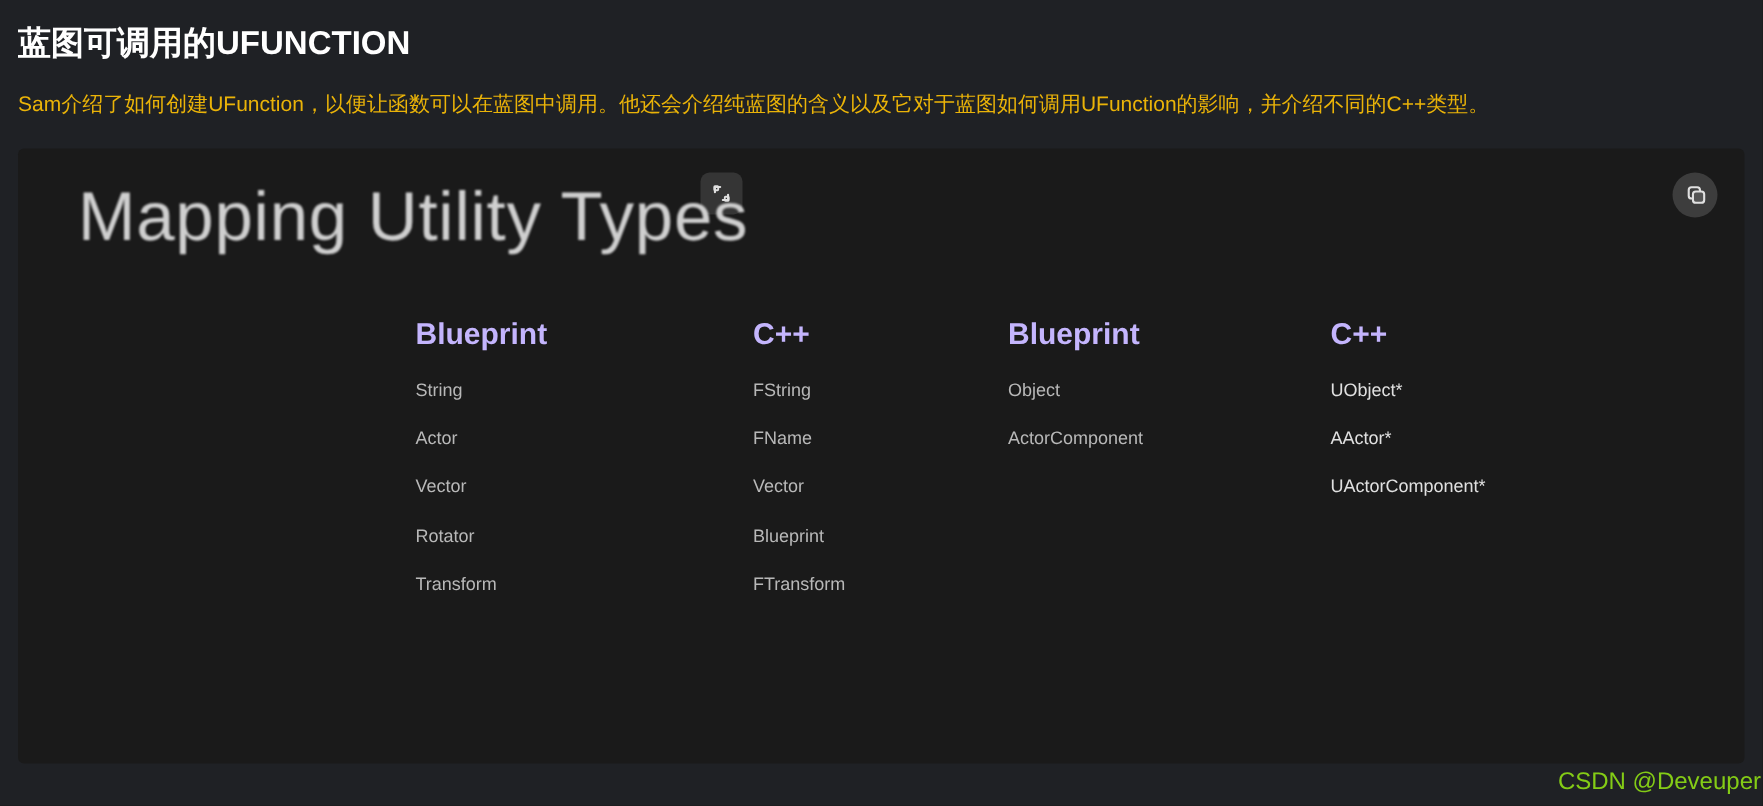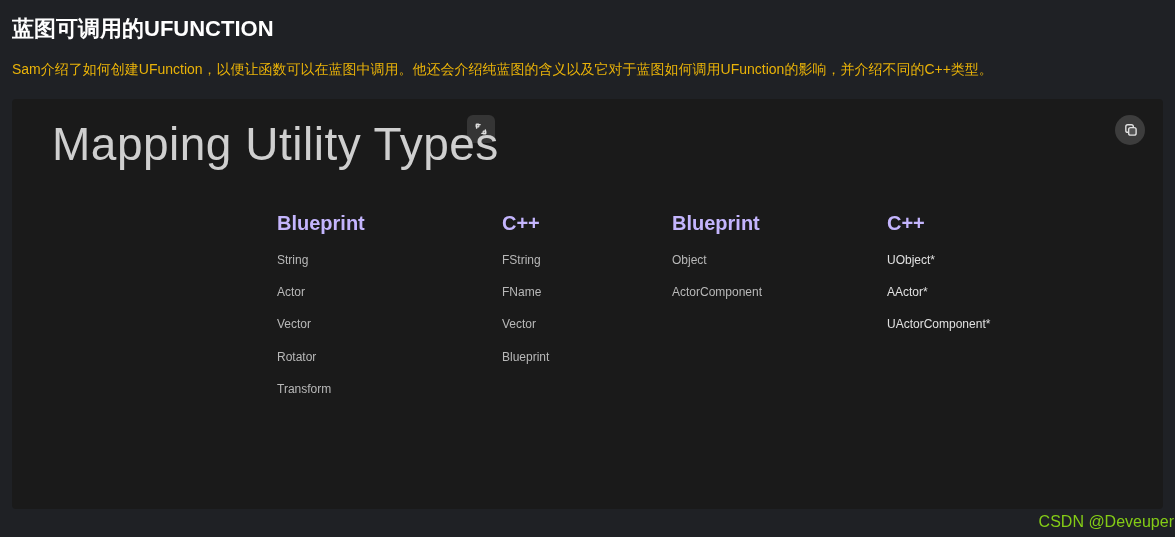--- a/index.html
+++ b/index.html
@@ -143,20 +143,21 @@
         <div class="col-cell">Vector</div>
         <div class="col-cell">Rotator</div>
         <div class="col-cell">Transform</div>
       </div>
       <div class="col2">
         <div class="col-header">C++</div>
         <div class="col-cell">FString</div>
         <div class="col-cell">FName</div>
         <div class="col-cell">Vector</div>
         <div class="col-cell">Blueprint</div>
+        <div class="col-cell">FTransform</div>
       </div>
     </div>
     <div class="col-group">
       <div class="col3">
         <div class="col-header">Blueprint</div>
         <div class="col-cell">Object</div>
         <div class="col-cell">ActorComponent</div>
       </div>
       <div class="col4">
         <div class="col-header">C++</div>

